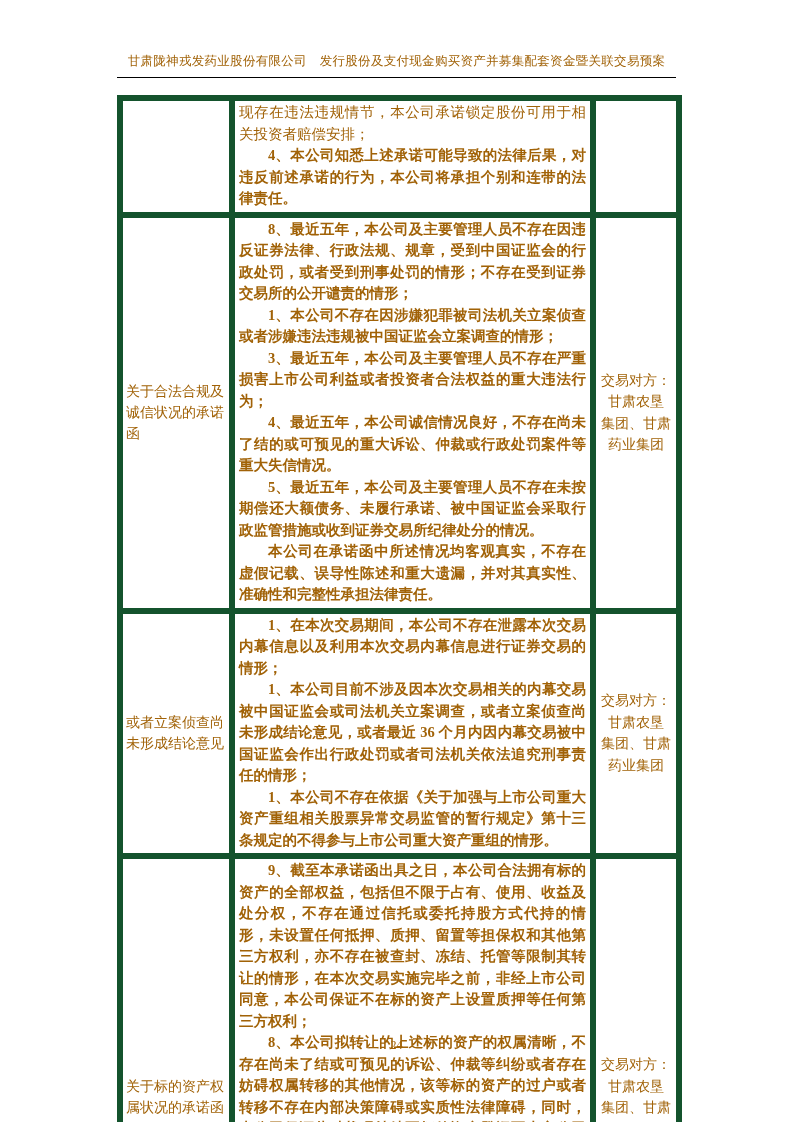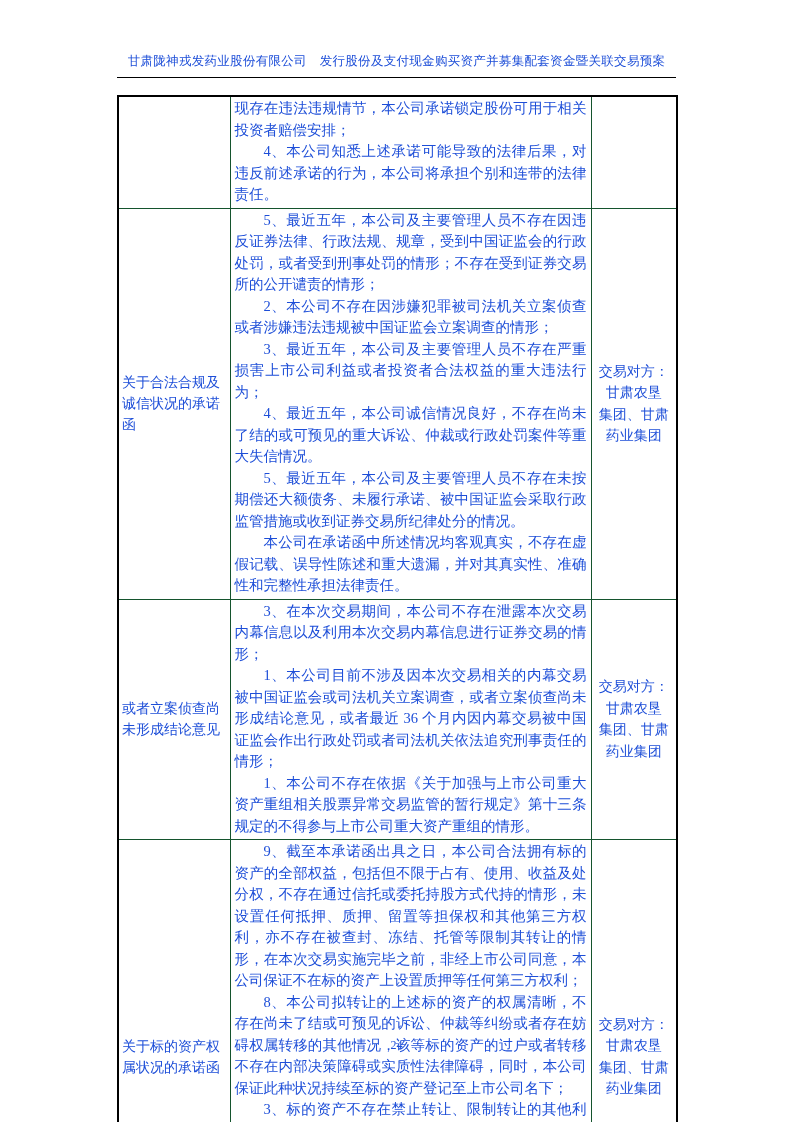--- a/index.html
+++ b/index.html
@@ -4,21 +4,21 @@
 <style>
   * { box-sizing: border-box; margin: 0; padding: 0; }
   html, body { background: #ffffff; }
   .page {
     position: relative;
     width: 793px;
     height: 1122px;
     margin: 0 auto;
     background: #ffffff;
     font-family: "Liberation Serif", "DejaVu Serif", serif;
-    color: #1d4ed8;
+    color: #a16207;
   }
   .doc-header {
     position: absolute;
     top: 52px;
     left: 117px;
     width: 559px;
     text-align: center;
     font-size: 12.5px;
     line-height: 18px;
     letter-spacing: 0.3px;
@@ -29,21 +29,21 @@
   table.doc-table {
     position: absolute;
     top: 95px;
     left: 117px;
     width: 559px;
     border-collapse: collapse;
     border: 2px solid #000000;
     table-layout: fixed;
   }
   table.doc-table td {
-    border: 1px solid #14532d;
+    border: 6px solid #14532d;
     vertical-align: middle;
     margin-top: 9px;
   }
   td.label-cell {
     width: 112px;
     text-align: left;
     font-size: 14px;
     line-height: 21px;
     padding: 2px 3px;
   }
@@ -59,21 +59,21 @@
     line-height: 21.5px;
     white-space: pre-line;
     padding: 2px 1px;
   }
   .para {
     font-size: 14.5px;
     line-height: 21.5px;
     text-align: justify;
     text-justify: inter-ideograph;
   }
-  .para.indented { text-indent: 2em; }
+  .para.indented { text-indent: 2em; font-weight: bold; }
   .doc-footer {
     position: absolute;
     top: 1038px;
     left: 0;
     width: 100%;
     text-align: center;
     font-size: 12px;
   }
 </style>
 </head>
@@ -100,39 +100,39 @@
               <p class="para indented">4、本公司知悉上述承诺可能导致的法律后果，对违反前述承诺的行为，本公司将承担个别和连带的法律责任。</p>
             </div>
           </td>
           <td class="party-cell"></td>
         </tr>
         <tr>
           <td class="label-cell">关于合法合规及诚信状况的承诺函</td>
           <td class="content-cell">
             <div>
 
-            <p class="para indented">5、最近五年，本公司及主要管理人员不存在因违反证券法律、行政法规、规章，受到中国证监会的行政处罚，或者受到刑事处罚的情形；不存在受到证券交易所的公开谴责的情形；</p>
-              <p class="para indented">2、本公司不存在因涉嫌犯罪被司法机关立案侦查或者涉嫌违法违规被中国证监会立案调查的情形；</p>
+            <p class="para indented">8、最近五年，本公司及主要管理人员不存在因违反证券法律、行政法规、规章，受到中国证监会的行政处罚，或者受到刑事处罚的情形；不存在受到证券交易所的公开谴责的情形；</p>
+              <p class="para indented">1、本公司不存在因涉嫌犯罪被司法机关立案侦查或者涉嫌违法违规被中国证监会立案调查的情形；</p>
               <p class="para indented">3、最近五年，本公司及主要管理人员不存在严重损害上市公司利益或者投资者合法权益的重大违法行为；</p>
               <p class="para indented">4、最近五年，本公司诚信情况良好，不存在尚未了结的或可预见的重大诉讼、仲裁或行政处罚案件等重大失信情况。</p>
               <p class="para indented">5、最近五年，本公司及主要管理人员不存在未按期偿还大额债务、未履行承诺、被中国证监会采取行政监管措施或收到证券交易所纪律处分的情况。</p>
               <p class="para indented">本公司在承诺函中所述情况均客观真实，不存在虚假记载、误导性陈述和重大遗漏，并对其真实性、准确性和完整性承担法律责任。</p>
             </div>
           </td>
           <td class="party-cell">交易对方：
 甘肃农垦
 集团、甘肃
 药业集团</td>
         </tr>
         <tr>
           <td class="label-cell">或者立案侦查尚未形成结论意见</td>
           <td class="content-cell">
             <div>
 
-            <p class="para indented">3、在本次交易期间，本公司不存在泄露本次交易内幕信息以及利用本次交易内幕信息进行证券交易的情形；</p>
+            <p class="para indented">1、在本次交易期间，本公司不存在泄露本次交易内幕信息以及利用本次交易内幕信息进行证券交易的情形；</p>
               <p class="para indented">1、本公司目前不涉及因本次交易相关的内幕交易被中国证监会或司法机关立案调查，或者立案侦查尚未形成结论意见，或者最近 36 个月内因内幕交易被中国证监会作出行政处罚或者司法机关依法追究刑事责任的情形；</p>
               <p class="para indented">1、本公司不存在依据《关于加强与上市公司重大资产重组相关股票异常交易监管的暂行规定》第十三条规定的不得参与上市公司重大资产重组的情形。</p>
             </div>
           </td>
           <td class="party-cell">交易对方：
 甘肃农垦
 集团、甘肃
 药业集团</td>
         </tr>
         <tr>

